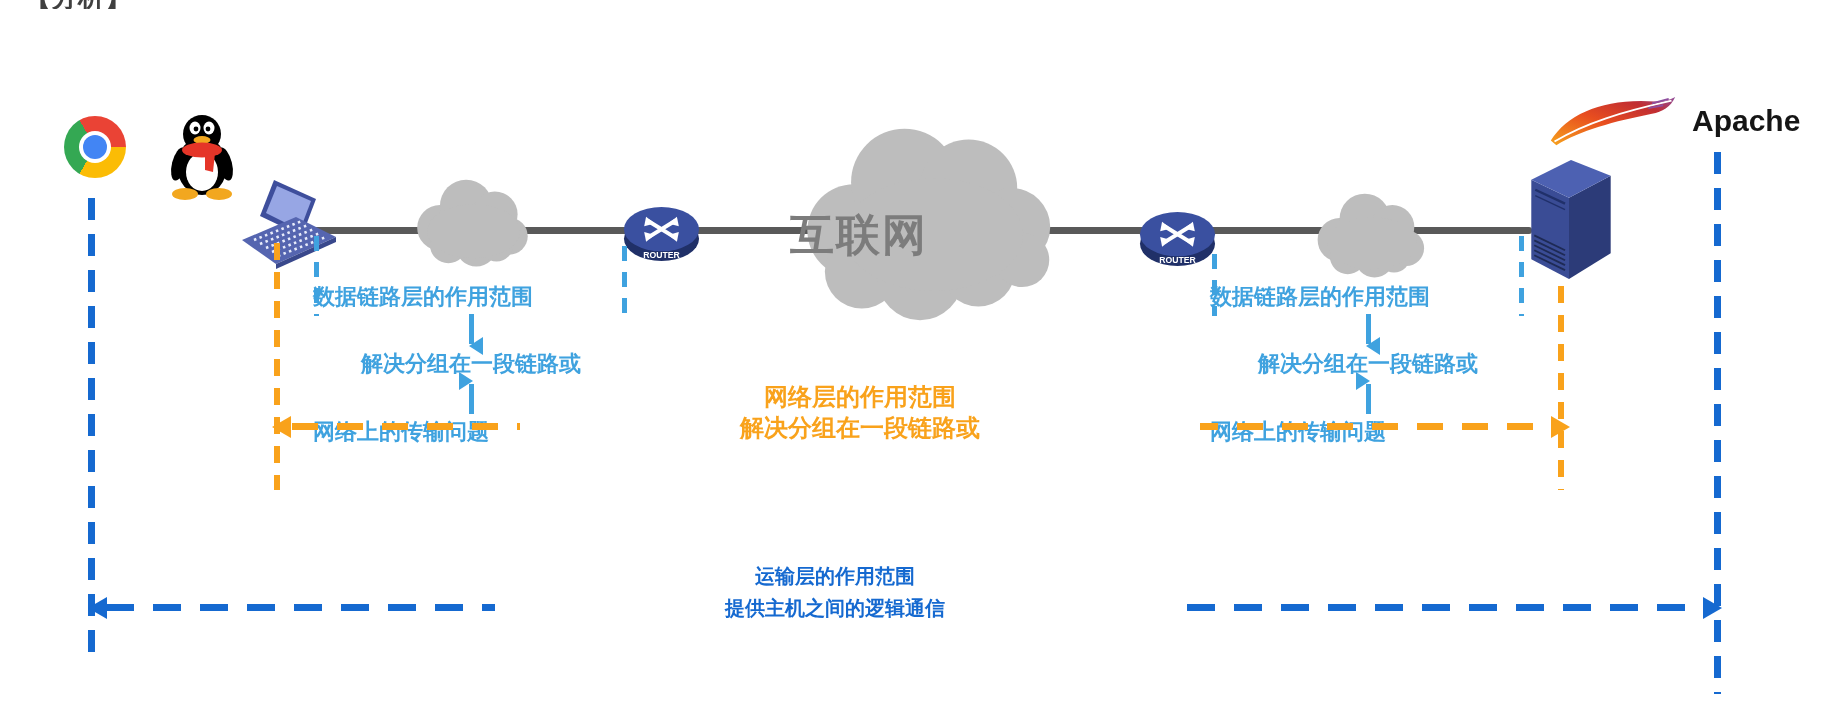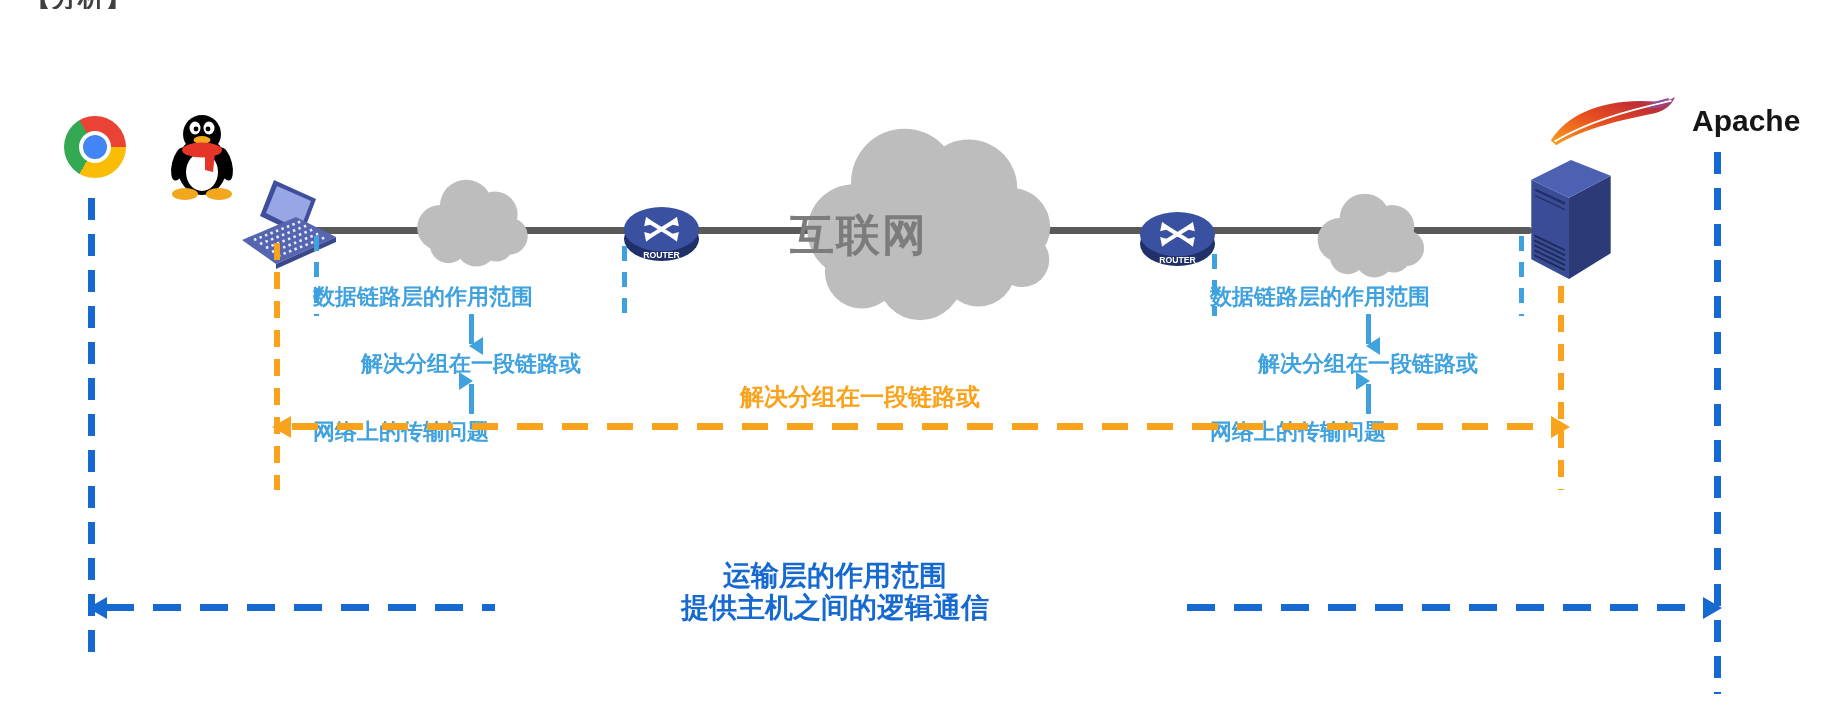--- a/index.html
+++ b/index.html
@@ -51,21 +51,21 @@
   .dl-shaft{flex:1 1 auto;height:5px;background:var(--lblue);position:relative;margin:0 3px;}
   .dl-shaft.left::before{content:"";position:absolute;left:-2px;top:-7px;border-style:solid;
     border-width:9.5px 14px 9.5px 0;border-color:transparent var(--lblue) transparent transparent;}
   .dl-shaft.right::before{content:"";position:absolute;right:-2px;top:-7px;border-style:solid;
     border-width:9.5px 0 9.5px 14px;border-color:transparent transparent transparent var(--lblue);}
   .dl-row .t2{font-size:22px;padding:0 6px;white-space:nowrap;}
 
   
   .center-note{position:absolute;text-align:center;font-weight:700;background:#fff;z-index:2;}
   .net-note{left:520px;top:381px;width:680px;color:var(--orange);font-size:24px;line-height:31px;}
-  .trans-note{left:495px;top:560px;width:680px;color:var(--deep);font-size:28px;line-height:32px;}
+  .trans-note{left:495px;top:560px;width:680px;color:var(--deep);font-size:20px;line-height:32px;}
 
   .icon-abs{position:absolute;}
 
   
   .chrome{width:62px;height:62px;border-radius:50%;
     background:conic-gradient(#EA4335 0 90deg,#FBBC05 90deg 210deg,#34A853 210deg 330deg,#EA4335 330deg 360deg);
     position:absolute;left:64px;top:116px;}
   .chrome .ring{position:absolute;left:50%;top:50%;width:32px;height:32px;margin:-16px 0 0 -16px;
     border-radius:50%;background:#fff;}
   .chrome .dot{position:absolute;left:50%;top:50%;width:24px;height:24px;margin:-12px 0 0 -12px;
@@ -252,20 +252,21 @@
       <span class="dl-shaft right"></span>
       <span class="dl-bar"></span>
     </div>
     <div class="t3">网络上的传输问题</div>
   </div>
 
   <div class="hd hd-orange" style="left:292px;top:423px;width:1258px;z-index:1;"></div>
   <div class="ah ah-l-orange" style="left:272px;top:416px;"></div>
   <div class="ah ah-r-orange" style="left:1551px;top:416px;"></div>
   <div class="center-note net-note">
+    <div>网络层的作用范围</div>
     <div>解决分组在一段链路或</div>
   </div>
 
   <div class="hd hd-deep" style="left:106px;top:604px;width:1600px;z-index:1;"></div>
   <div class="ah ah-l-deep" style="left:88px;top:597px;"></div>
   <div class="ah ah-r-deep" style="left:1703px;top:597px;"></div>
   <div class="center-note trans-note">
     <div>运输层的作用范围</div>
     <div>提供主机之间的逻辑通信</div>
   </div>

